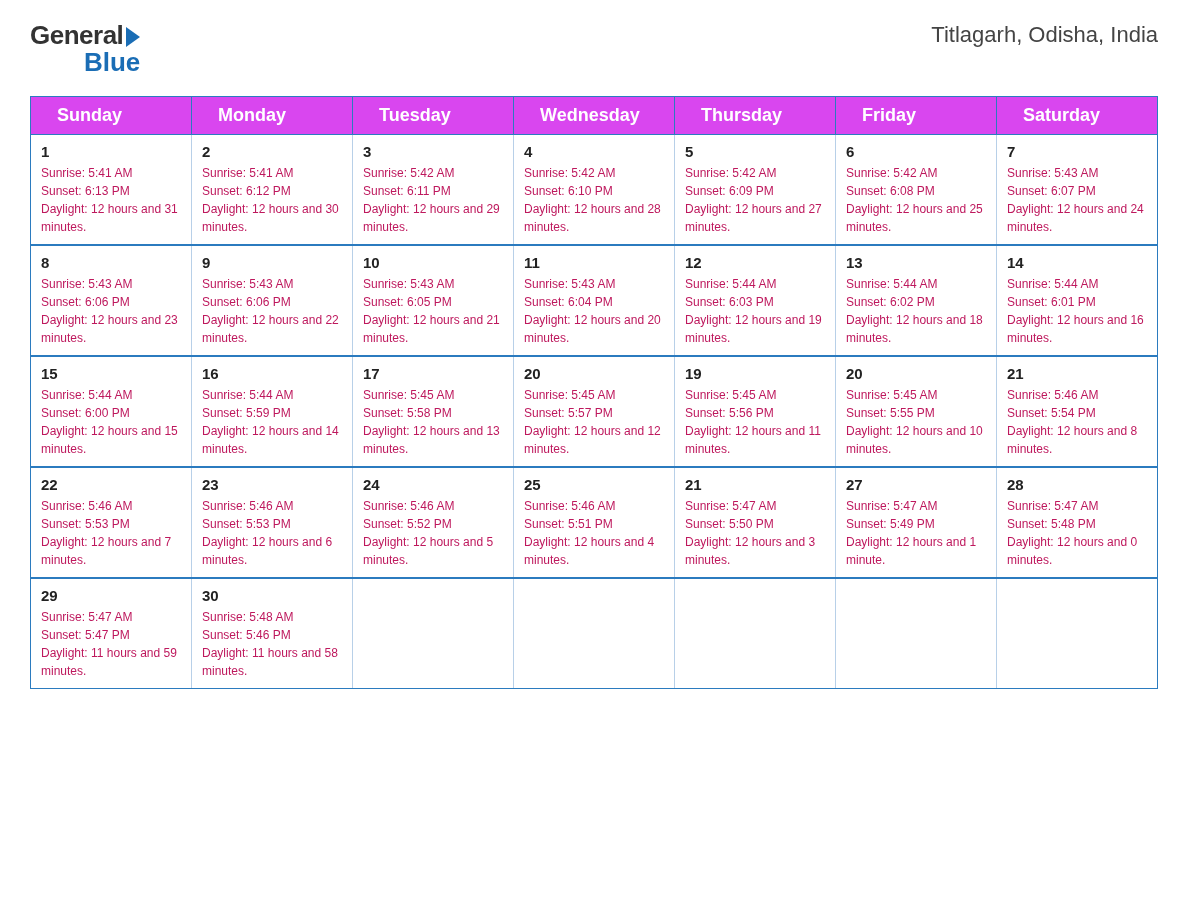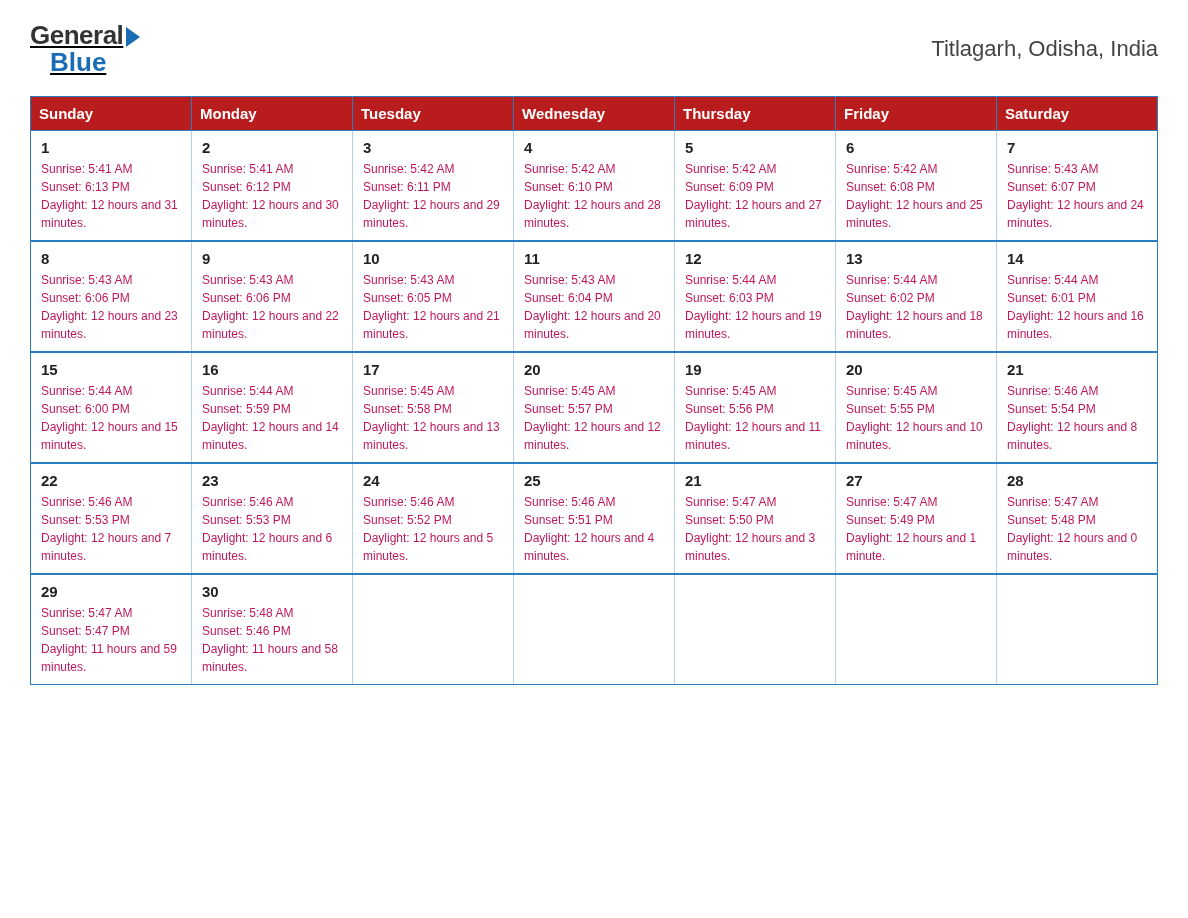--- a/index.html
+++ b/index.html
@@ -12,22 +12,21 @@
     }
     .header {
       display: flex;
       justify-content: space-between;
       align-items: flex-start;
       margin-bottom: 18px;
     }
     .logo {
       display: flex;
       flex-direction: column;
-      align-items: flex-start;
-      text-decoration: underline;
+      align-items: flex-end;
     }
     .logo-top {
       display: flex;
       align-items: center;
     }
     .logo-general {
       font-size: 26px;
       font-weight: bold;
       color: #333;
       letter-spacing: -0.5px;
@@ -53,33 +52,33 @@
     }
     .month-title {
       font-size: 52px;
       font-weight: bold;
       color: #222;
       line-height: 1.1;
     }
     .location-title {
       font-size: 22px;
       color: #444;
-      margin-top: 16px;
+      margin-top: 2px;
     }
     .calendar-table {
       width: 100%;
       border-collapse: collapse;
       border: 1.5px solid #2b7bbf;
     }
     .calendar-table th {
-      background-color: #b91c1c;
+      background-color: #d946ef;
       color: #fff;
-      font-size: 15px;
-      font-weight: bold;
-      padding: 8px 8px;
+      font-size: 18px;
+      font-weight: bold;
+      padding: 8px 26px;
       text-align: left;
       border: 1px solid #2b7bbf;
     }
     .calendar-table td {
       vertical-align: top;
       padding: 8px 10px;
       font-size: 12.5px;
       color: #222;
       border: 1px solid #b8d0e8;
       width: 14.28%;

